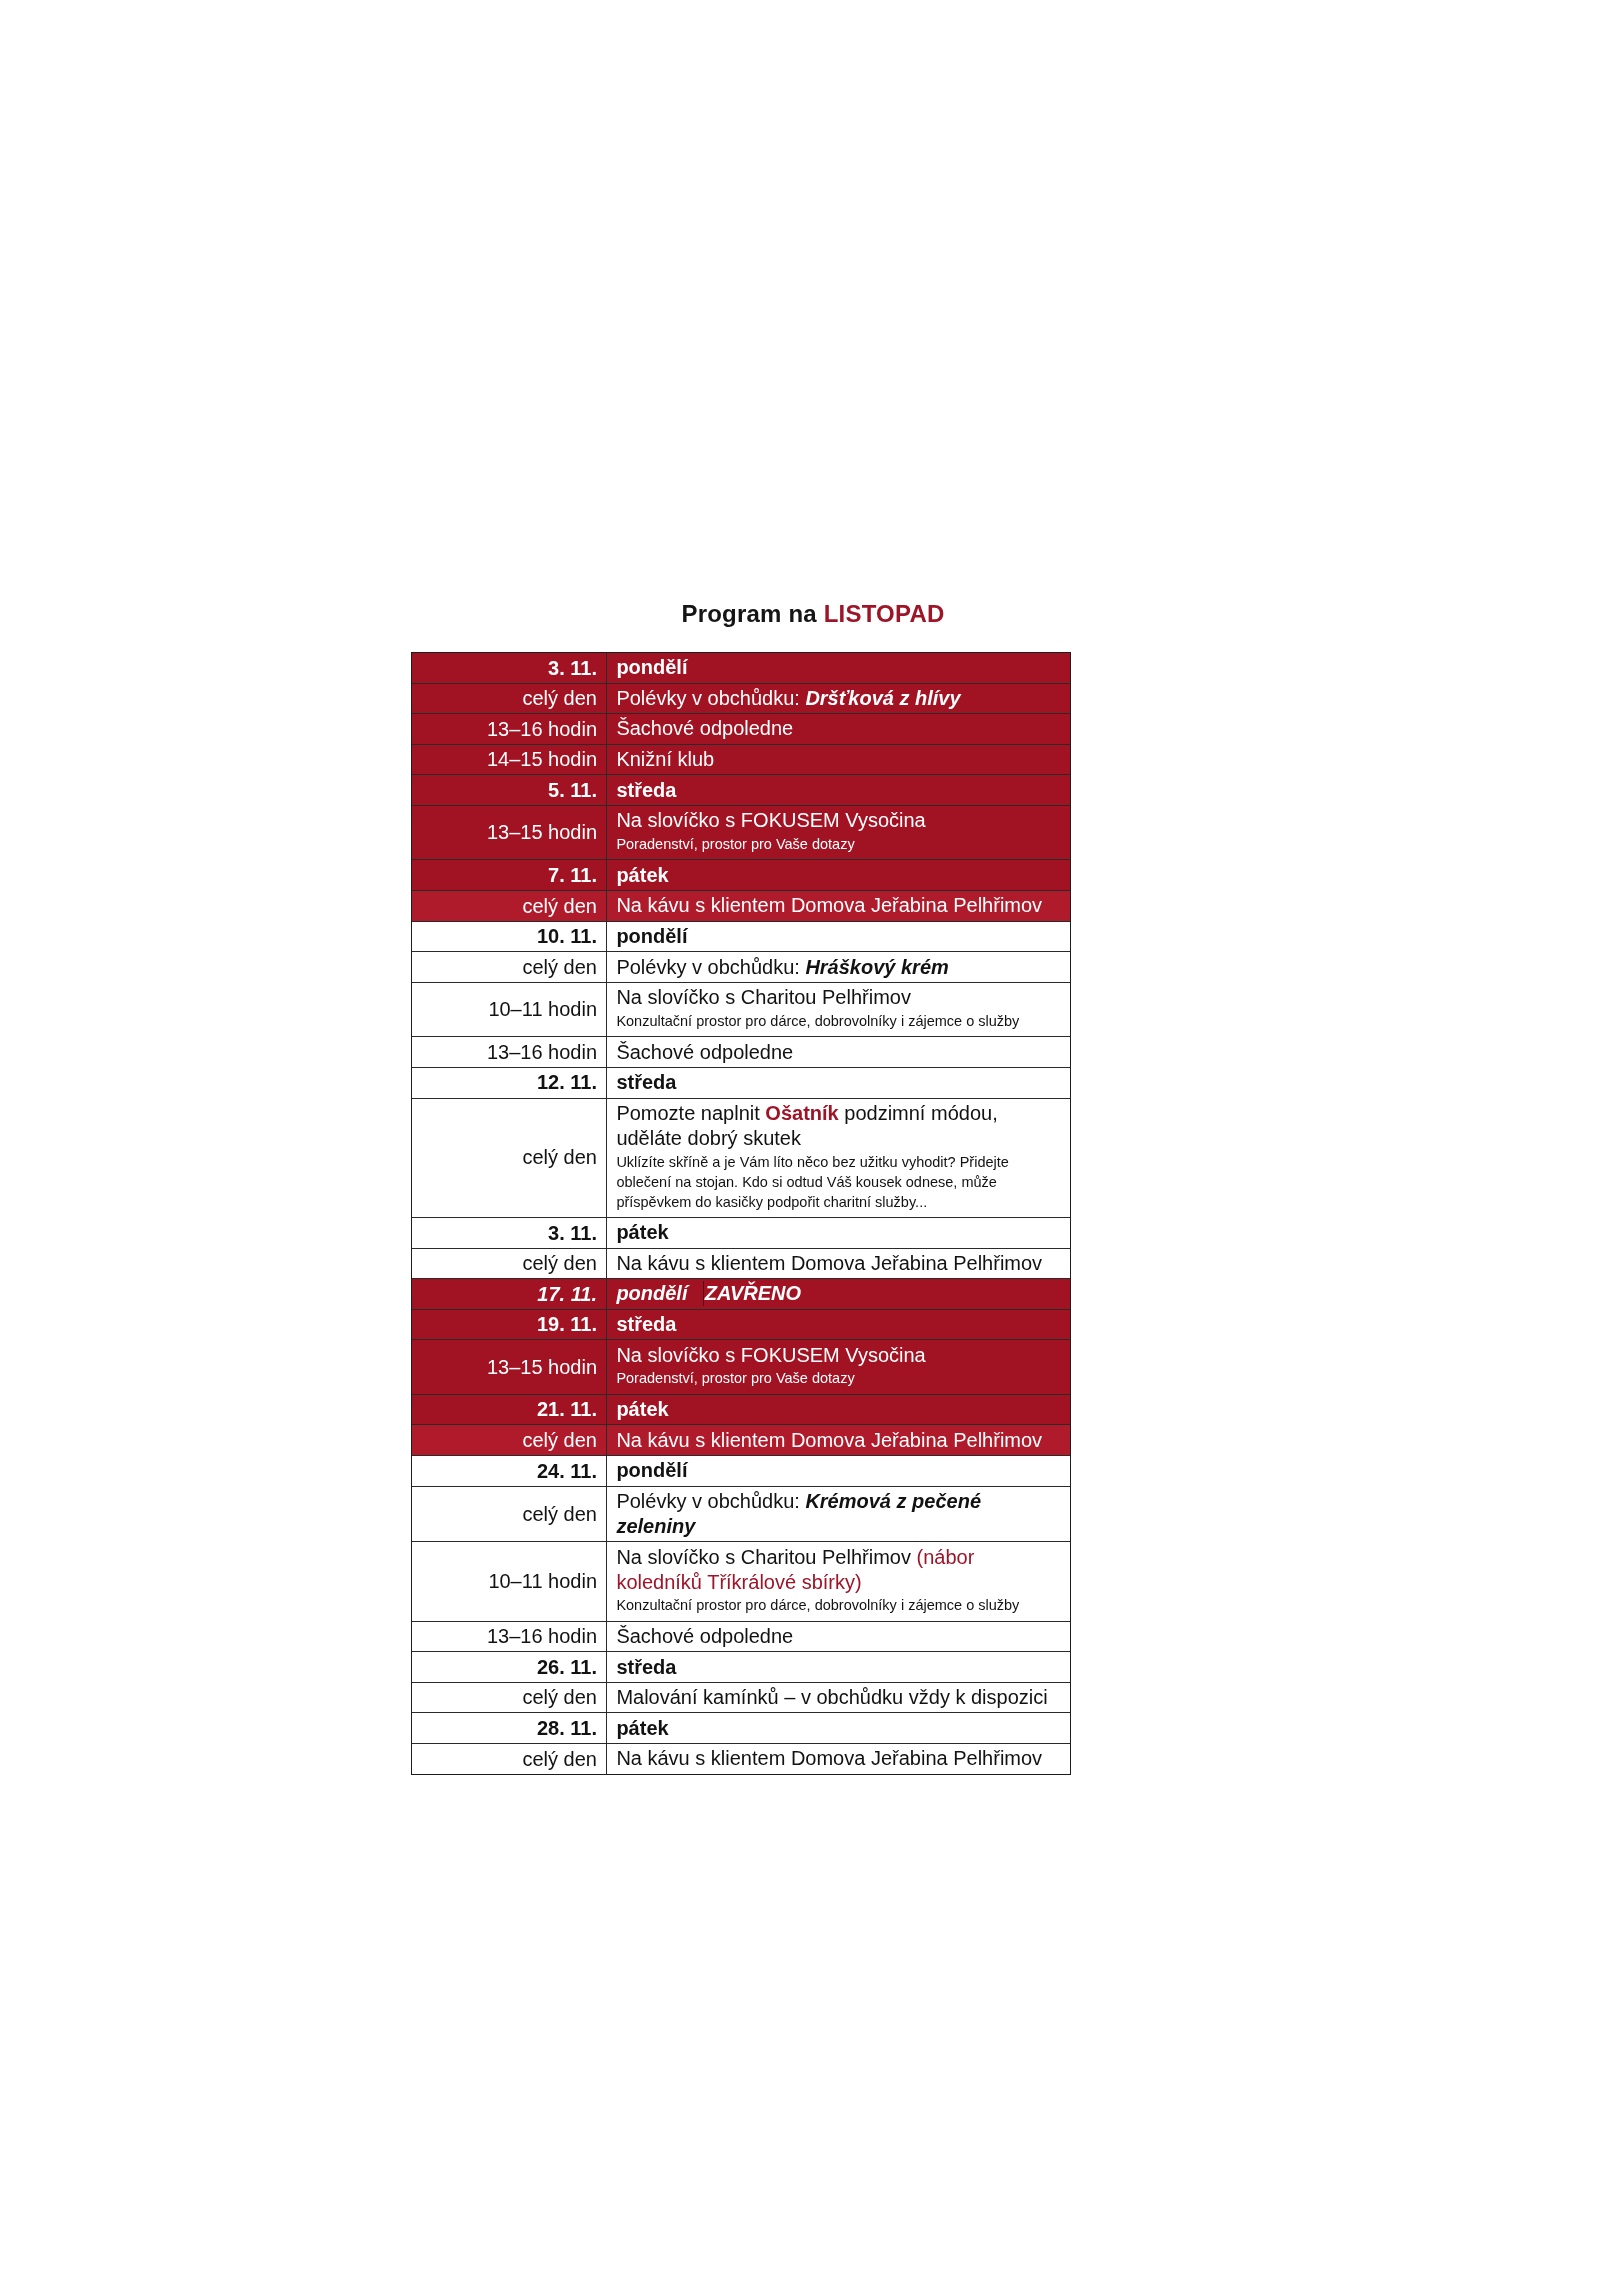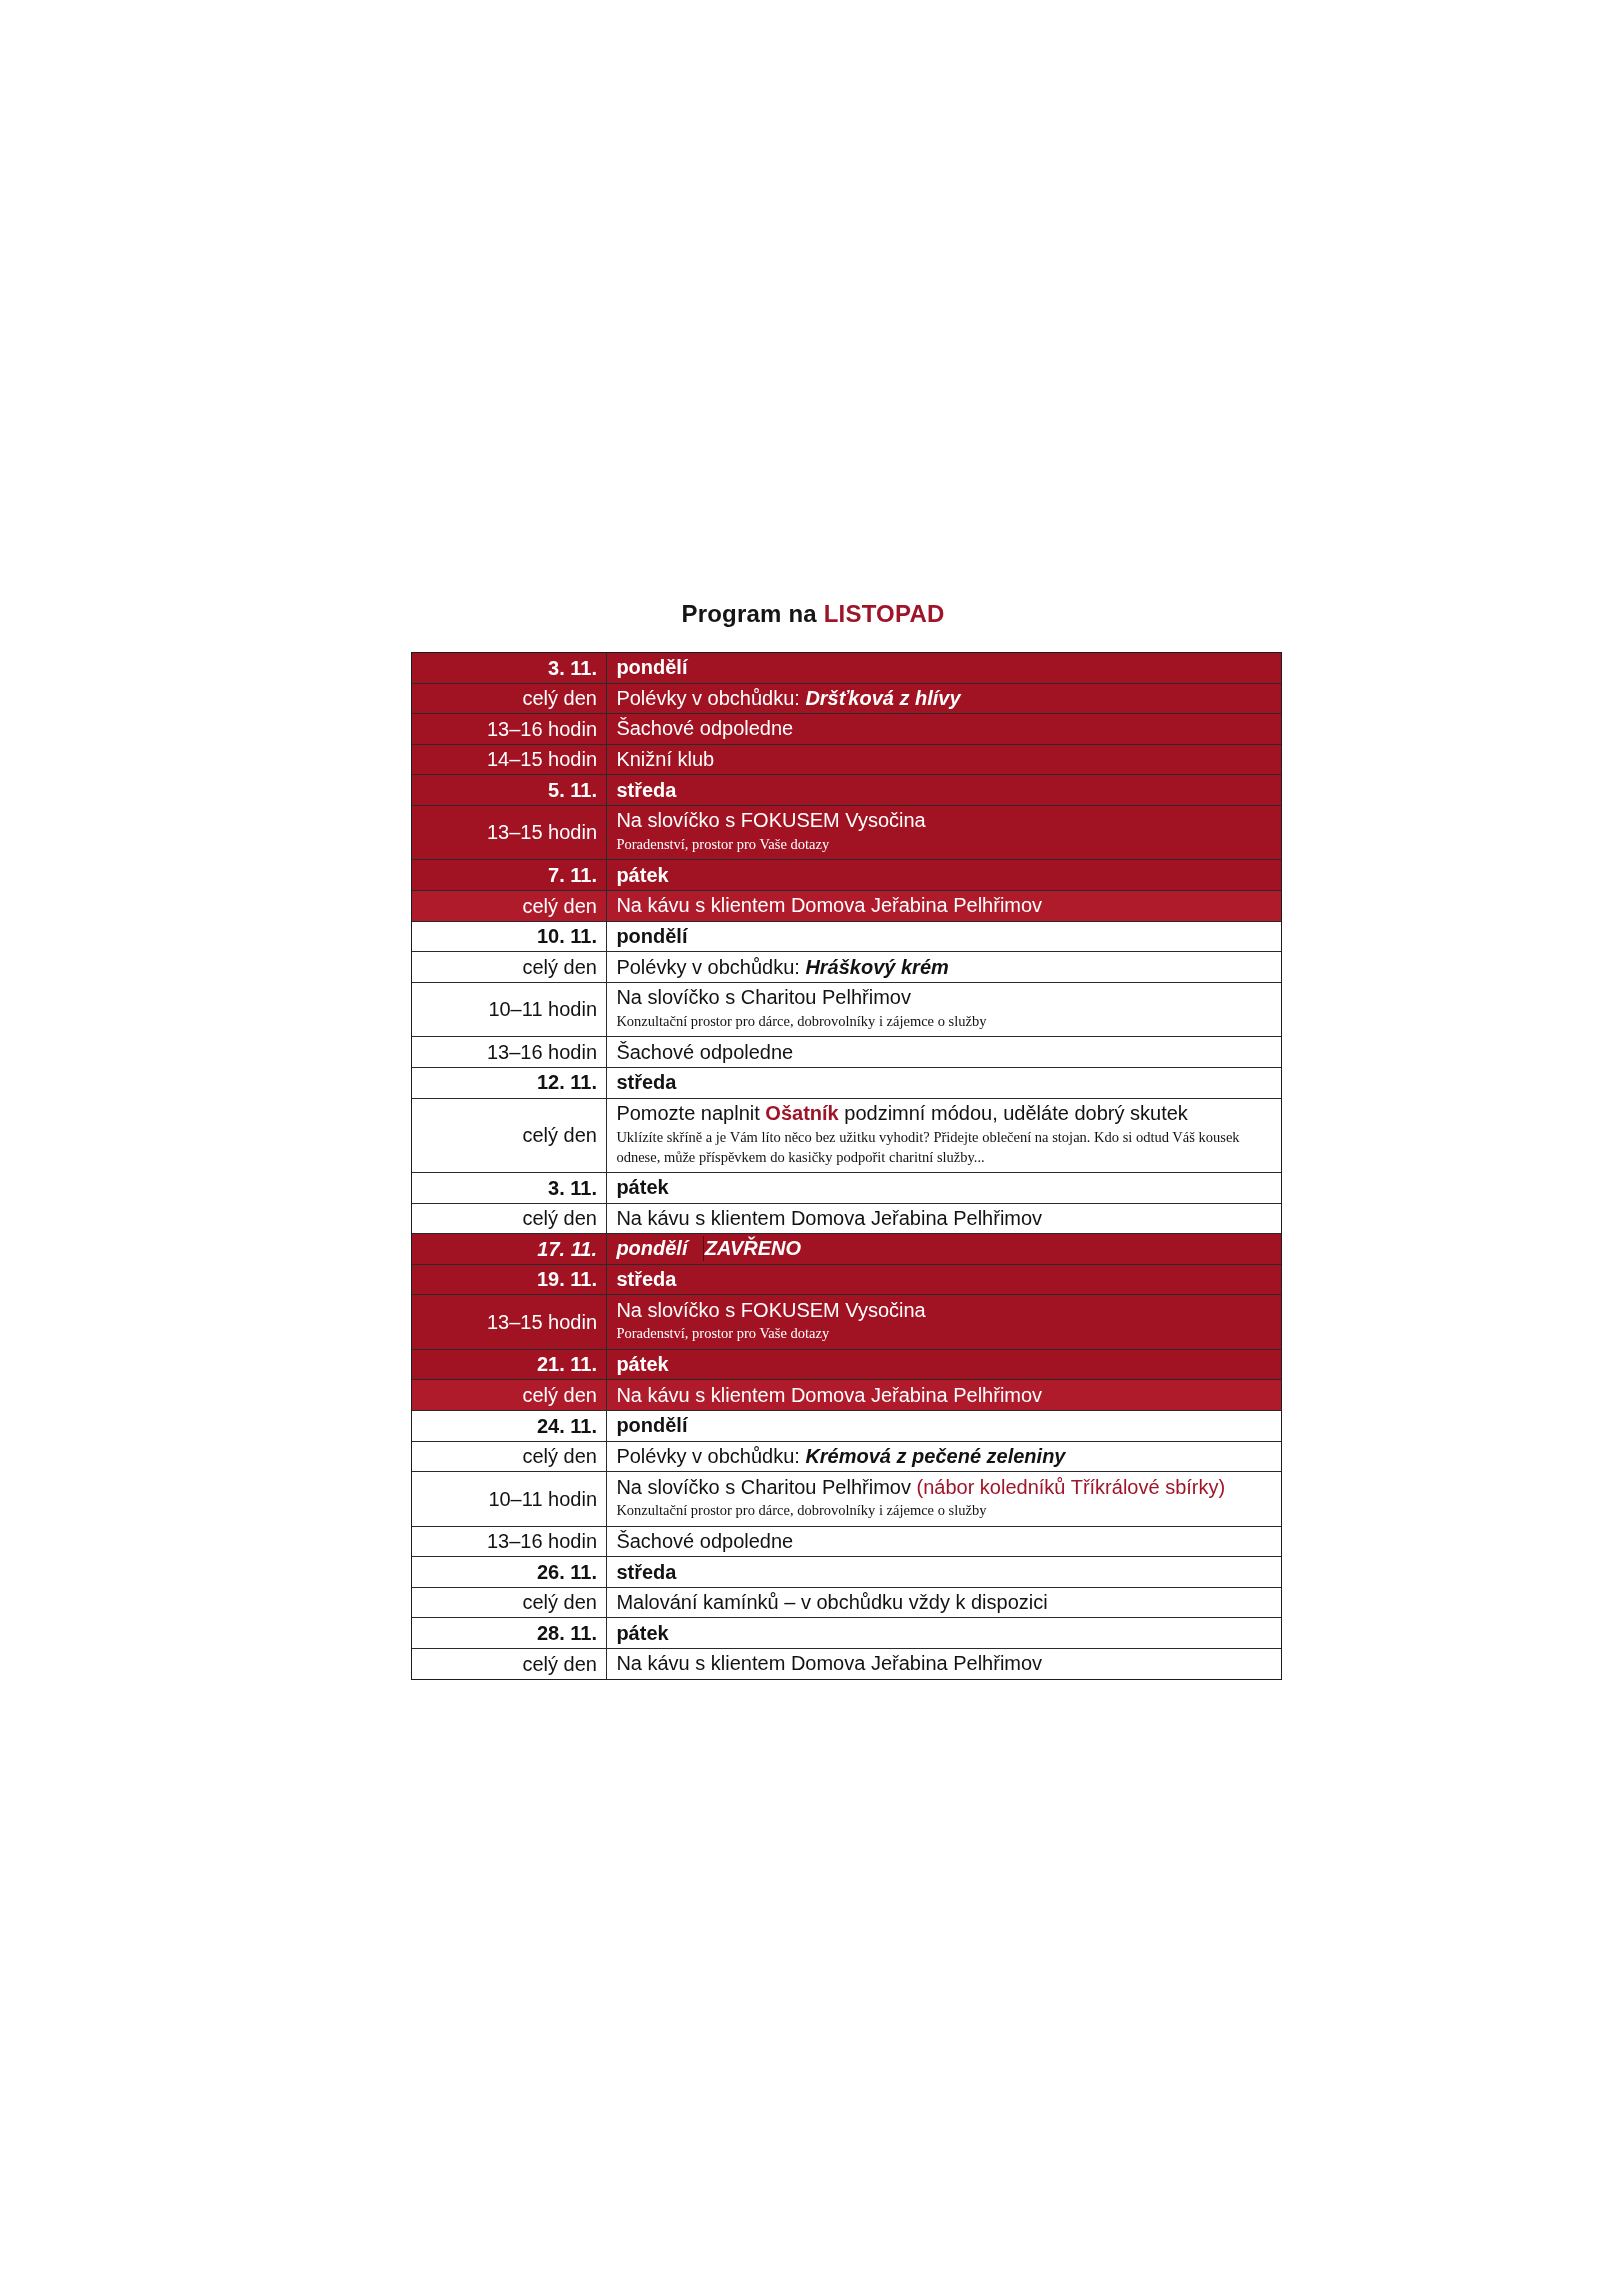--- a/index.html
+++ b/index.html
@@ -9,21 +9,21 @@
     position:relative;
   }
   .page{position:absolute;inset:0;border-radius:24px;}
   .title{
     position:absolute;left:411px;top:600px;width:804px;
     text-align:center;font-size:24px;font-weight:700;color:#151515;
     letter-spacing:0.2px;
   }
   .title .month{color:var(--accent);}
   .program-table{
-    position:absolute;left:411px;top:652px;width:871px;
+    position:absolute;left:411px;top:652px;width:660px;
     border:1.5px solid #1c1c1c;
     box-sizing:border-box;
   }
   .row{
     display:flex;align-items:stretch;min-height:27.5px;
     border-top:0.8px solid #2a2a2a;
   }
   .row:first-child{border-top:none;}
   .row.red{background:var(--red);color:#ffffff;}
   .row.redLight{background:var(--red-light);color:#ffffff;}
@@ -35,21 +35,21 @@
     padding:2.3px 9.2px 2.3px 0;
   }
   .col-desc{
     flex:1;border-left:0.8px solid #2a2a2a;
     display:flex;flex-direction:column;justify-content:center;
     padding:2.3px 9.2px 2.3px 9.2px;
   }
   .main{font-size:20px;line-height:25px;}
   .row.day .col-time,.row.day .main{font-weight:700;}
   .row.it .col-time,.row.it .main{font-style:italic;}
-  .sub{font-size:14.5px;line-height:20px;padding:0.8px 0 3.1px 0;font-family:Liberation Serif, serif;}
+  .sub{font-size:14.5px;line-height:20px;padding:0.8px 0 3.1px 0;}
   .main .bi{font-weight:700;font-style:italic;}
   .main .b-red{font-weight:700;color:var(--accent);}
   .main .red{color:var(--accent);}
   .main .extra{
     display:inline-block;margin-left:15.3px;padding-left:1px;
     border-left:0.8px solid rgba(0,0,0,0.45);font-weight:700;
   }
 </style>
 </head>
 <body>

